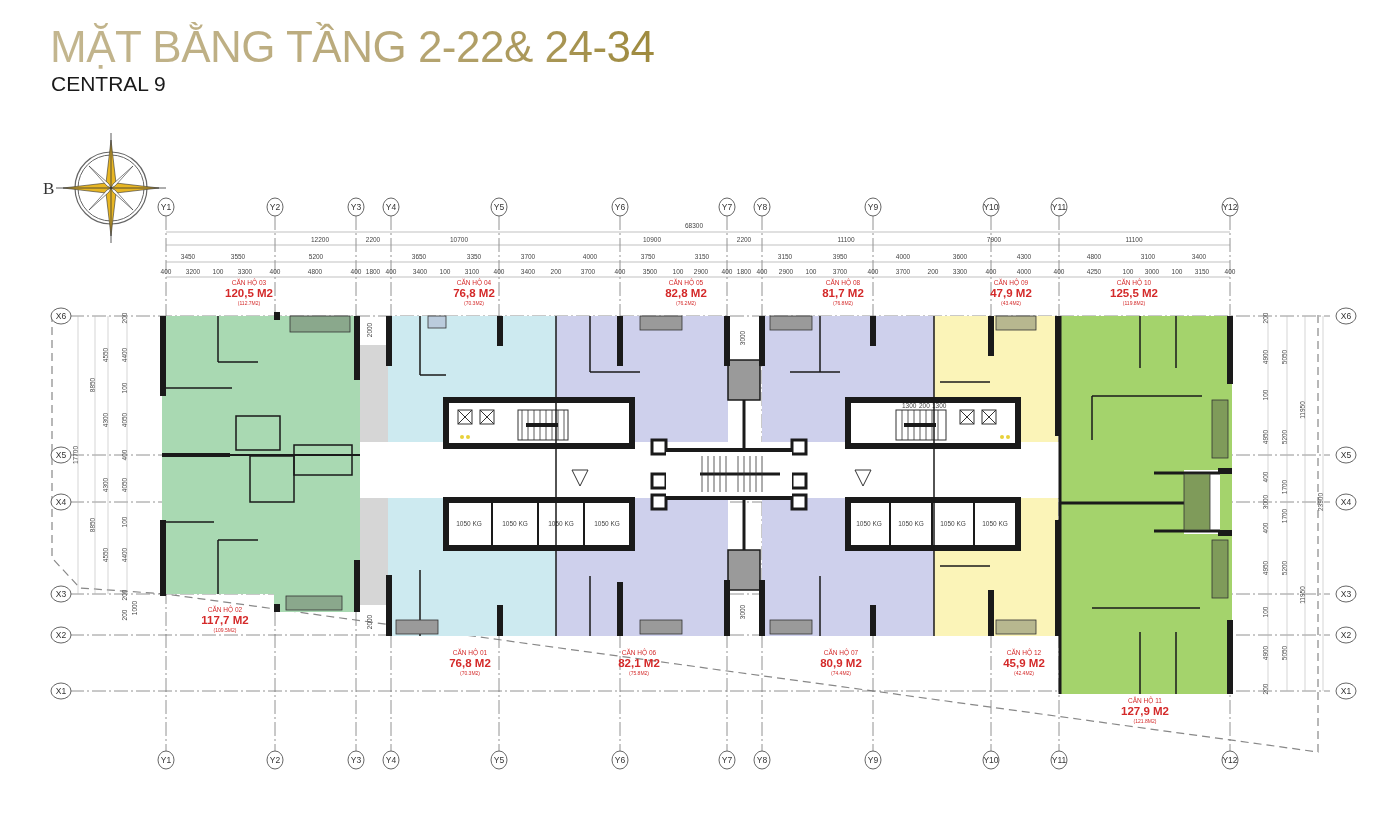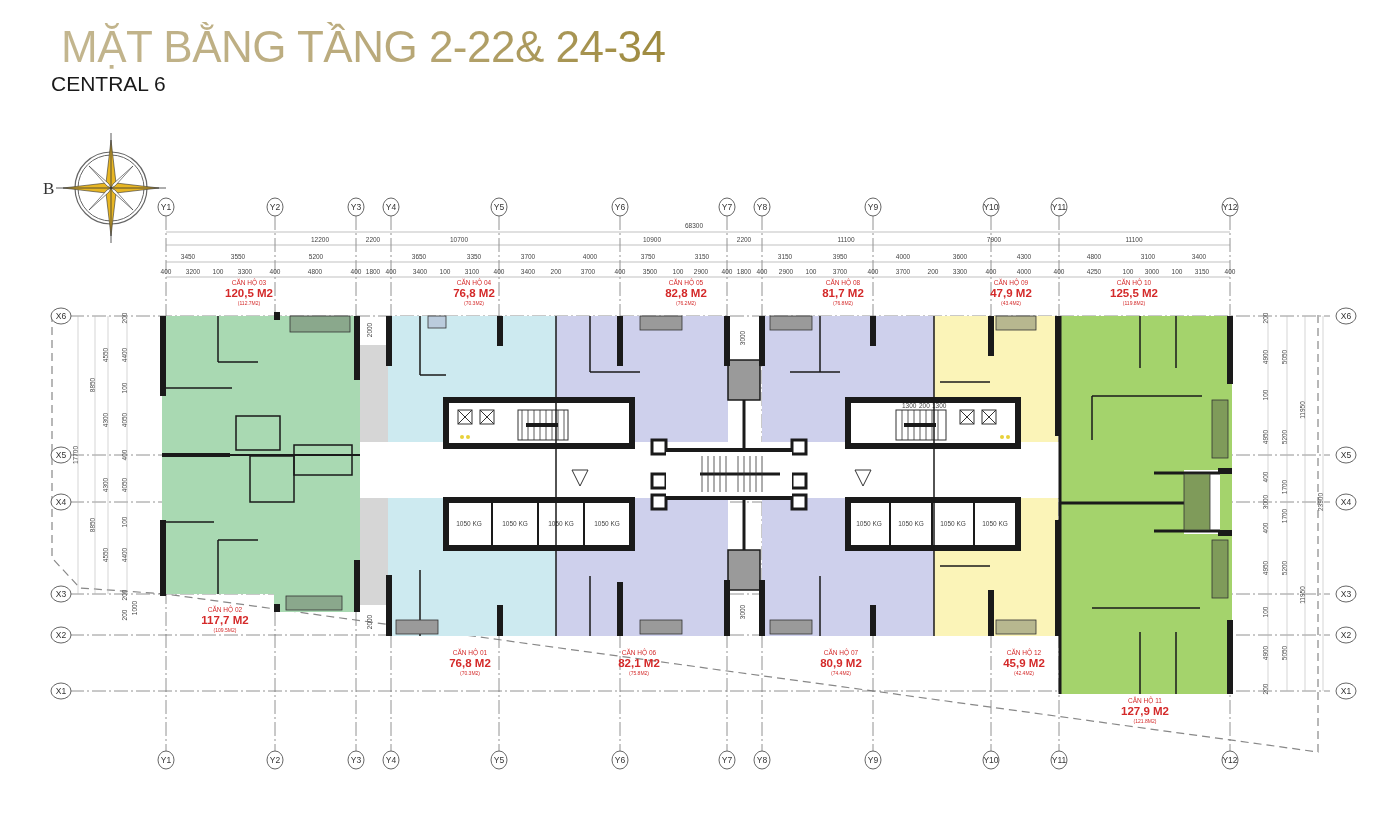--- a/index.html
+++ b/index.html
@@ -1,30 +1,30 @@
 <!DOCTYPE html>
 <html><head>
 <meta charset="utf-8">
 <style>
   html,body{margin:0;padding:0;background:#ffffff;}
   body{width:1400px;height:837px;position:relative;overflow:hidden;font-family:"Liberation Sans",sans-serif;}
   .title{position:absolute;left:50px;top:22px;font-size:44px;letter-spacing:-0.5px;
     background:linear-gradient(90deg,#c3b68f 0%,#b9a97a 55%,#9e8a3e 100%);
-    -webkit-background-clip:text;background-clip:text;color:transparent;font-family:"Liberation Sans",sans-serif;font-weight:400;white-space:nowrap;margin-left:11px;}
+    -webkit-background-clip:text;background-clip:text;color:transparent;font-family:"Liberation Sans",sans-serif;font-weight:400;white-space:nowrap;}
   .subtitle{position:absolute;left:51px;top:72px;font-size:21px;color:#1a1a1a;font-family:"Liberation Sans",sans-serif;}
   #plan{position:absolute;left:0;top:0;}
   .axis-lbl{font-family:"Liberation Sans",sans-serif;font-size:8.5px;fill:#333;}
   .dim{font-family:"Liberation Sans",sans-serif;font-size:6.5px;fill:#444;}
   .ulabel{font-family:"Liberation Sans",sans-serif;fill:#d42a2a;text-anchor:middle;}
 </style>
 </head>
 <body>
 
 <div class="title">MẶT BẰNG TẦNG 2-22&amp; 24-34</div>
-<div class="subtitle">CENTRAL 6</div>
+<div class="subtitle">CENTRAL 9</div>
 
 <svg id="plan" width="1400" height="837" viewBox="0 0 1400 837" xmlns="http://www.w3.org/2000/svg">
 
   <g id="compass" transform="translate(111,188)">
     <circle r="36" fill="none" stroke="#666" stroke-width="1.2"></circle>
     <circle r="33" fill="none" stroke="#666" stroke-width="1"></circle>
     <polygon points="0,-48 5,-5 0,0 -5,-5" fill="#e8b623" stroke="#333" stroke-width="0.6"></polygon>
     <polygon points="0,48 5,5 0,0 -5,5" fill="#e8b623" stroke="#333" stroke-width="0.6"></polygon>
     <polygon points="-48,0 -5,-5 0,0 -5,5" fill="#e8b623" stroke="#333" stroke-width="0.6"></polygon>
     <polygon points="48,0 5,-5 0,0 5,5" fill="#e8b623" stroke="#333" stroke-width="0.6"></polygon>

